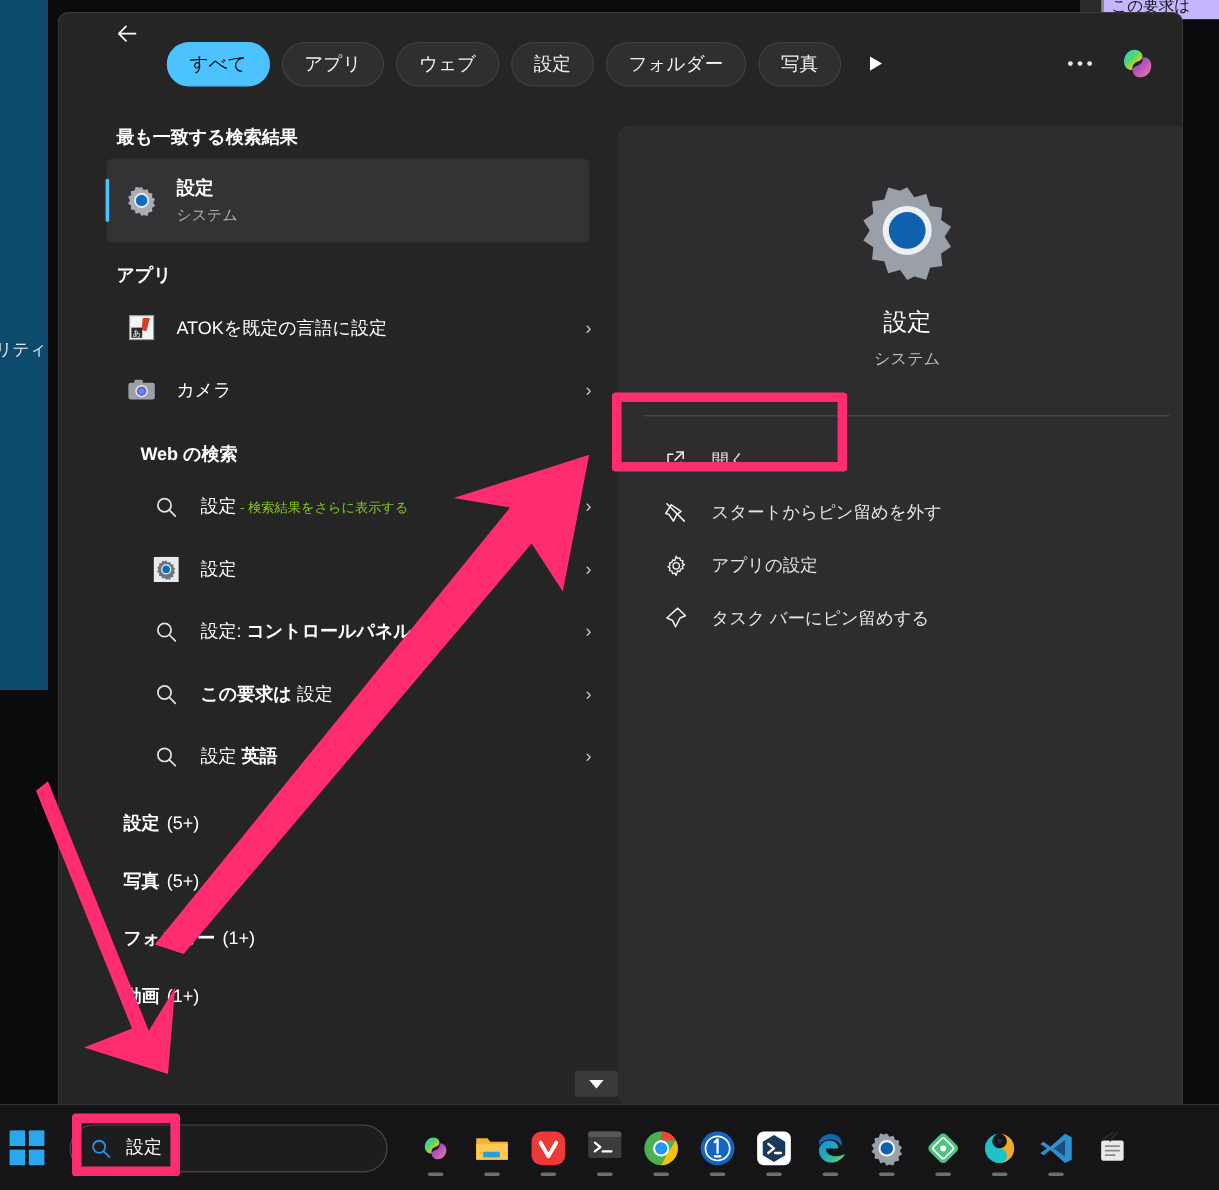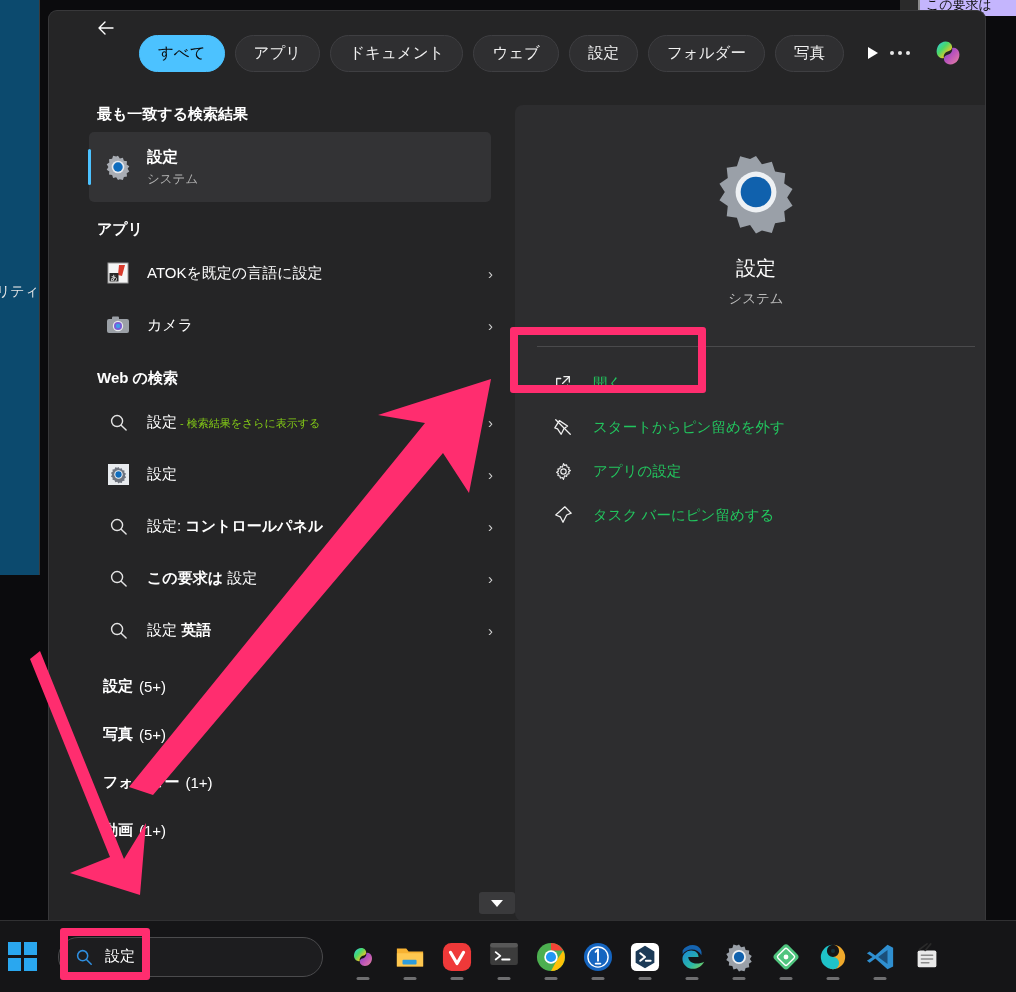--- a/index.html
+++ b/index.html
@@ -155,21 +155,21 @@
     padding: 0 0 0 40px;
   }
   .section-title {
     font-size: 15px;
     font-weight: bold;
     color: #ffffff;
     margin: 0 0 8px 8px;
   }
   .sec-best { padding-top: 10px; }
   .sec-apps { padding-top: 18px; }
-  .sec-web  { padding-top: 18px; }
+  .sec-web  { padding-top: 18px; margin-left: 20px; }
 
   .row {
     position: relative;
     display: flex;
     align-items: center;
     height: 52px;
     border-radius: 5px;
     padding: 0 12px 0 14px;
   }
   .row.best {
@@ -267,21 +267,21 @@
     height: 1px;
     background: #4a4a4c;
     margin: 38px 22px 0 22px;
   }
   .actions { padding: 14px 0 0 0; }
   .action {
     display: flex;
     align-items: center;
     height: 44px;
     padding-left: 36px;
-    color: #22c55e;
+    color: #e5e5e5;
     font-size: 14.5px;
   }
   .action .a-icon {
     width: 24px; height: 24px;
     flex: 0 0 auto;
     margin-right: 18px;
     display: flex; align-items: center; justify-content: center;
   }
 
   
@@ -377,21 +377,20 @@
     <div class="header">
       <div class="back-btn">
         <svg width="24" height="24" viewBox="0 0 24 24" fill="none" stroke="#ffffff" stroke-width="1.4">
           <path d="M19 12H5M5 12l6-6M5 12l6 6" stroke-linecap="round" stroke-linejoin="round"></path>
         </svg>
       </div>
 
       <div class="chips">
         <div class="chip active">すべて</div>
         <div class="chip">アプリ</div>
-        <div class="chip">ドキュメント</div>
         <div class="chip">ウェブ</div>
         <div class="chip">設定</div>
         <div class="chip">フォルダー</div>
         <div class="chip">写真</div>
         <div class="chip-more">
           <svg width="14" height="16" viewBox="0 0 14 16">
             <path d="M2 2 L12 8 L2 14 Z" fill="#ffffff"></path>
           </svg>
         </div>
       </div>

